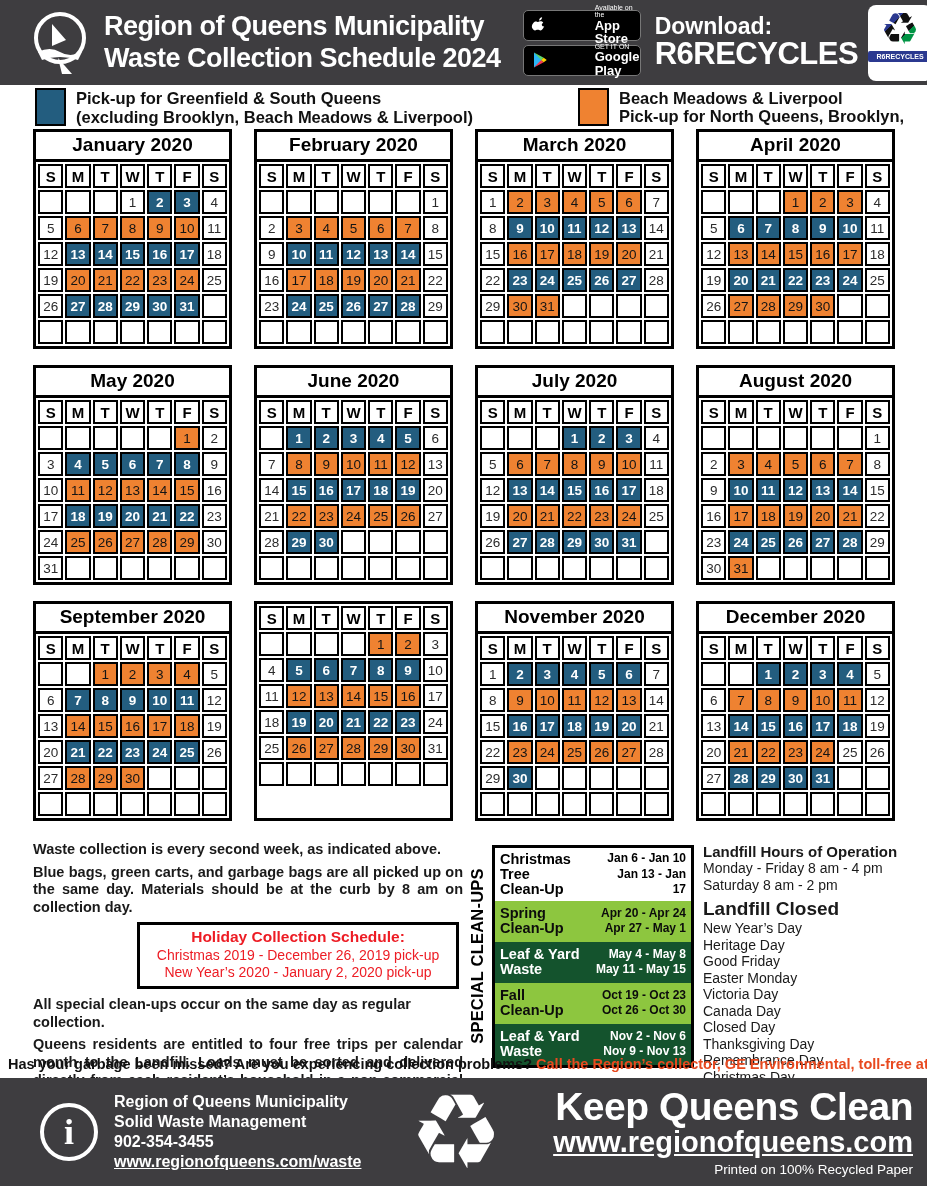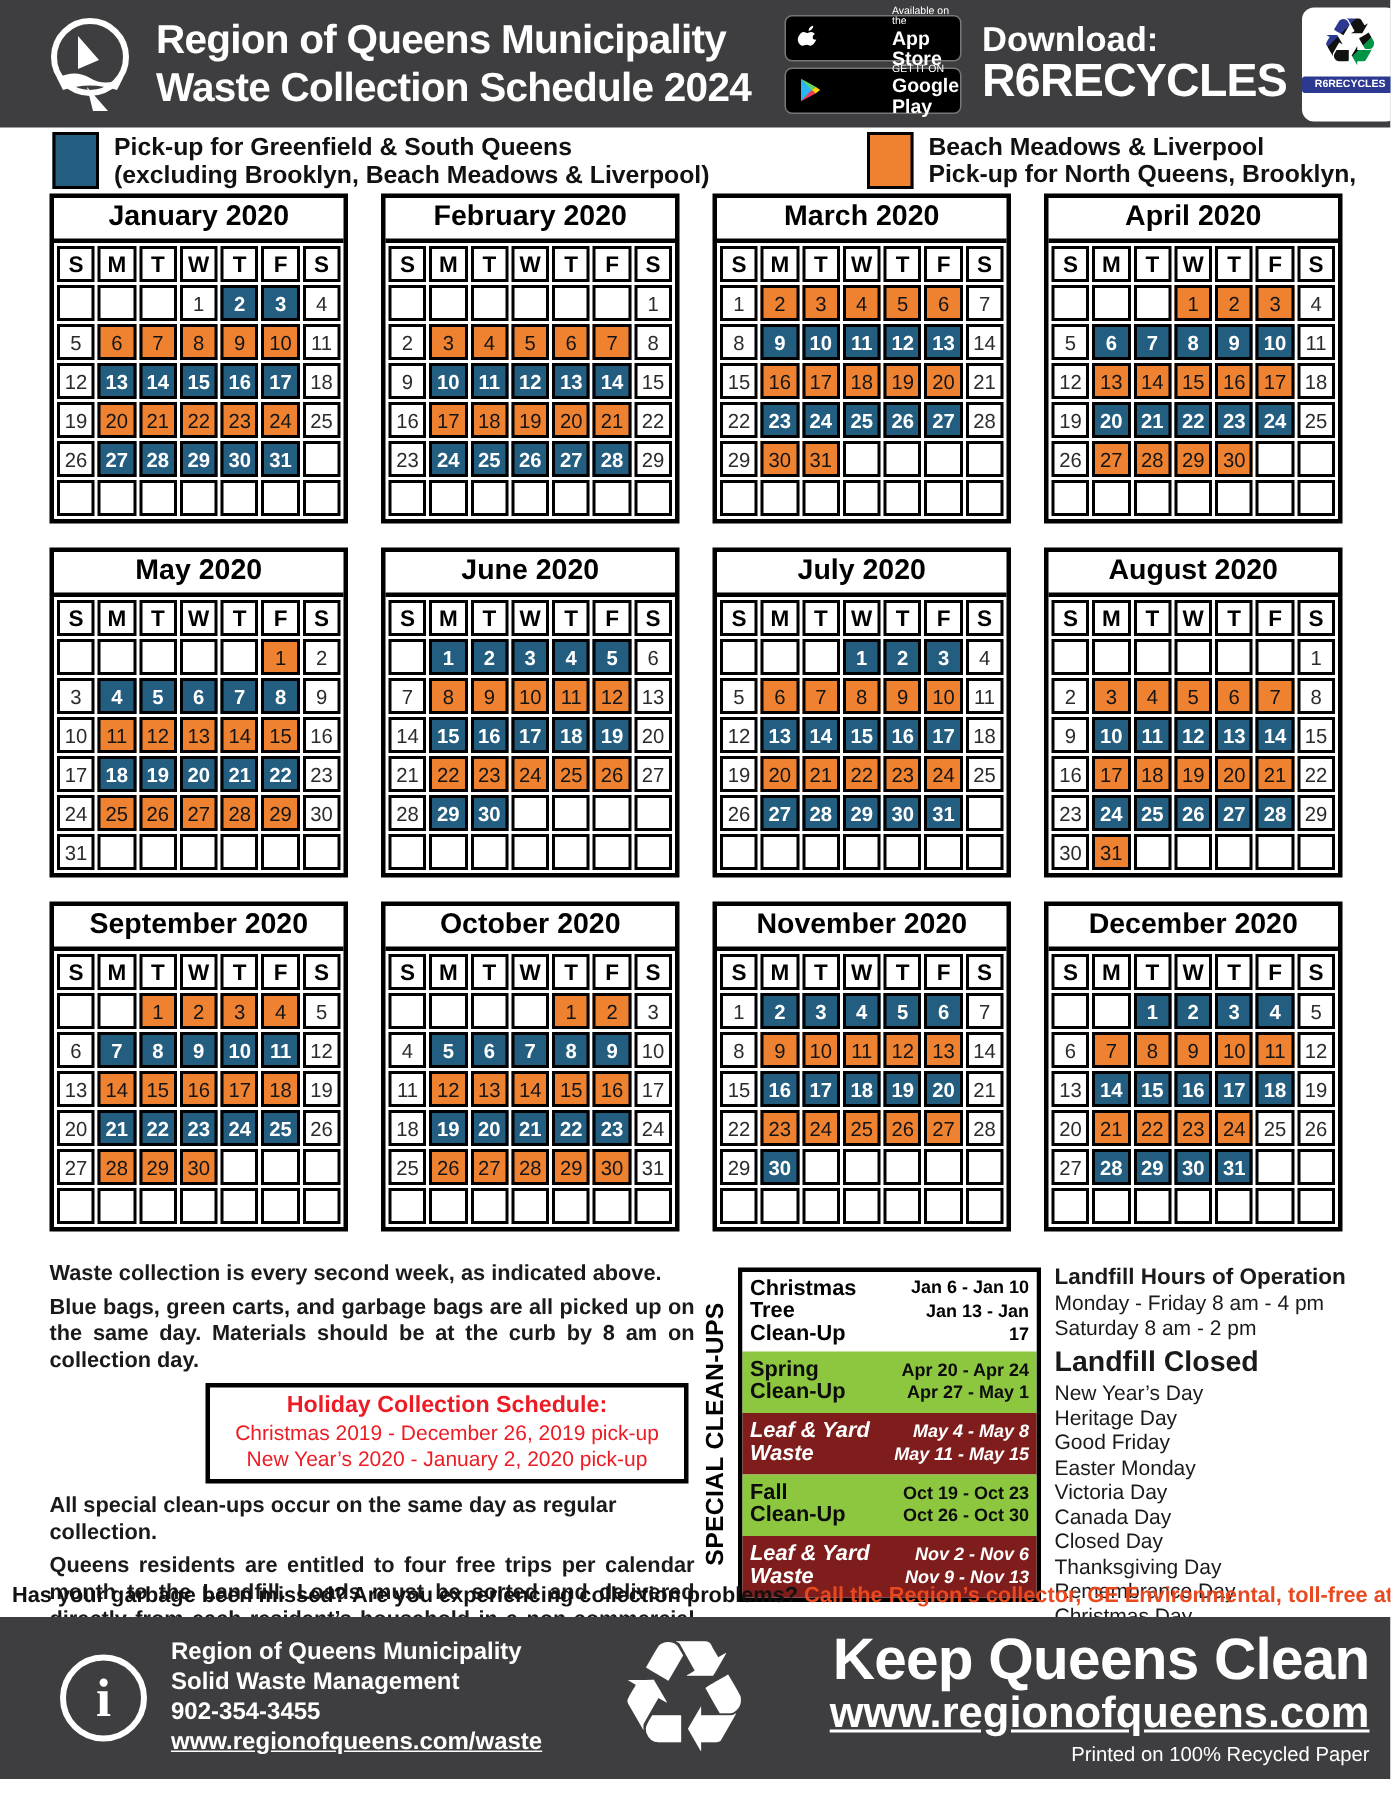--- a/index.html
+++ b/index.html
@@ -65,21 +65,21 @@
 
   
   #cleanups { position:absolute; top:845px; left:468px; width:228px; display:flex; }
   #cu-vlabel { writing-mode:vertical-rl; transform:rotate(180deg); font-weight:bold;
                font-size:16.5px; letter-spacing:0.2px; color:#000; text-align:center;
                width:24px; }
   #cu-table { border:3px solid #000; width:202px; background:#fff; }
   .cu-row { display:flex; align-items:center; justify-content:space-between;
             padding:3px 5px; min-height:41px; }
   .cu-row.white { background:#fff; color:#000; }
-  .cu-row.black { background:#7f1d1d; color:#fff;font-style:italic; }
+  .cu-row.black { background:#14532d; color:#fff; }
   .cu-row.green { color:#0c0c0c; }
   .cu-label { font-weight:bold; font-size:14.5px; line-height:1.05; white-space:pre-line; }
   .cu-dates { font-weight:bold; font-size:12px; line-height:1.3; text-align:right;
               white-space:pre-line; }
 
   
   #landfill { position:absolute; top:843px; left:703px; width:222px; color:#1a1a1a; }
   #landfill .lf-title { font-weight:bold; font-size:15px; }
   #landfill .lf-line { font-size:14px; line-height:1.22; }
   #landfill .lf-closed-title { font-weight:bold; font-size:19px; margin-top:4px; }
@@ -648,21 +648,20 @@
         <div class="mcell day"></div>
         <div class="mcell day"></div>
         <div class="mcell day"></div>
         <div class="mcell day"></div>
         <div class="mcell day"></div>
         <div class="mcell day"></div>
         <div class="mcell day"></div>
       </div>
     </div>
     <div class="month">
-      <div class="m-title">October 2020</div>
       <div class="m-grid">
         <div class="mcell dow">S</div>
         <div class="mcell dow">M</div>
         <div class="mcell dow">T</div>
         <div class="mcell dow">W</div>
         <div class="mcell dow">T</div>
         <div class="mcell dow">F</div>
         <div class="mcell dow">S</div>
         <div class="mcell day"></div>
         <div class="mcell day"></div>

